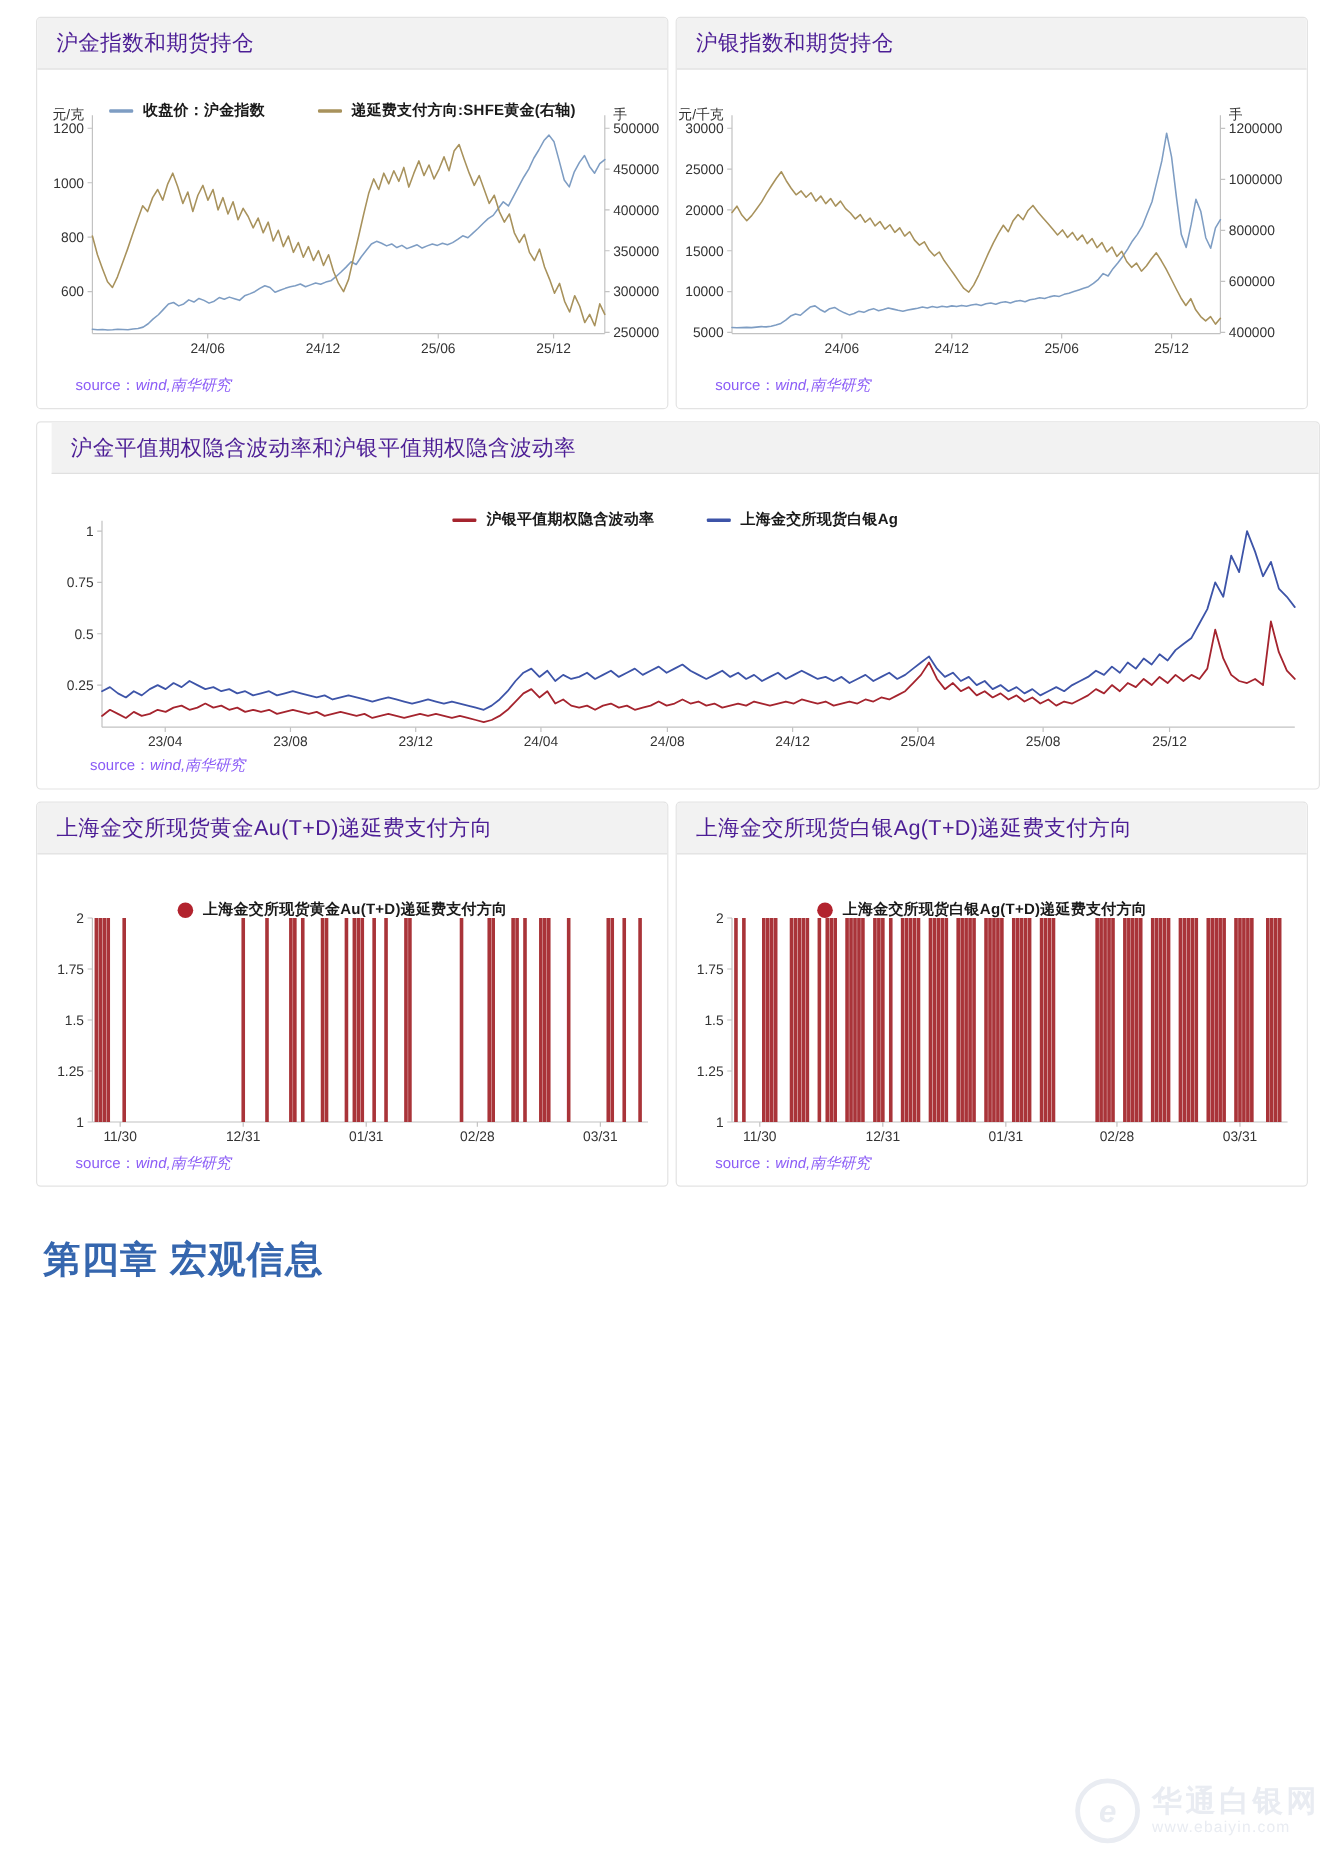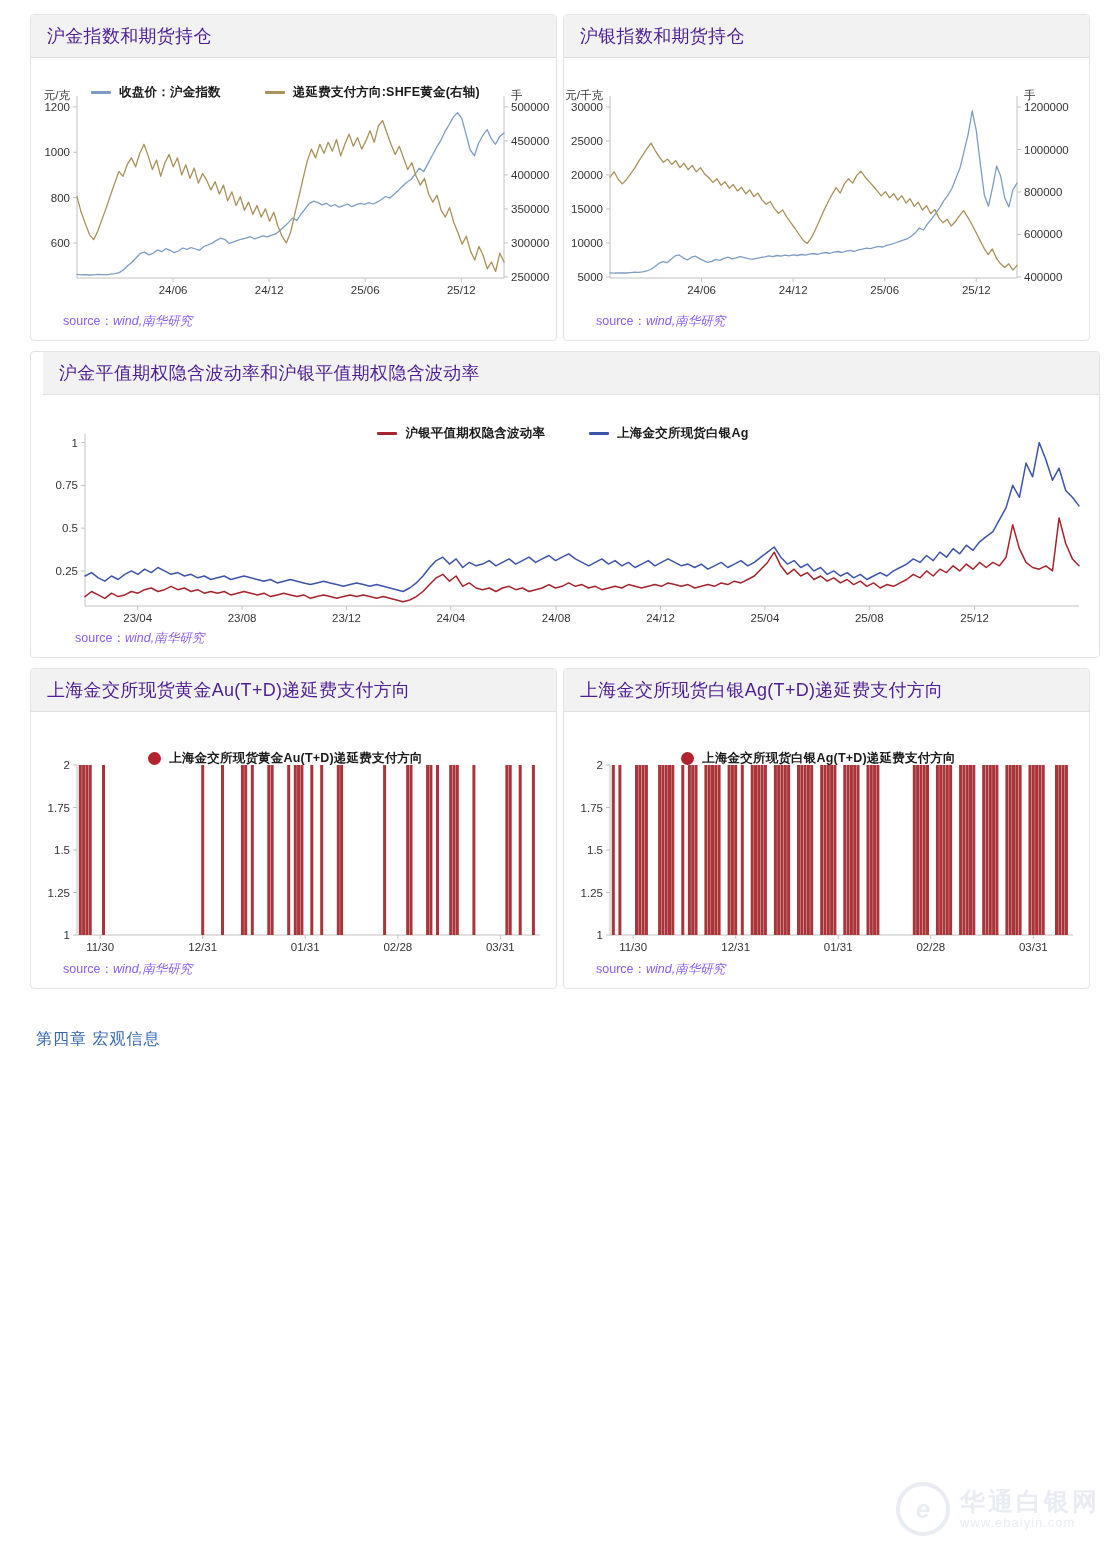--- a/index.html
+++ b/index.html
@@ -28,21 +28,21 @@
   .leg-item{display:flex;align-items:center;gap:8px;}
   .leg-line{display:inline-block;width:20px;height:3px;border-radius:1px;}
   .leg-dot{display:inline-block;width:13px;height:13px;border-radius:50%;}
   .leg-label{font-size:12.5px;font-weight:bold;color:#1a1a1a;letter-spacing:.2px;}
   .chart svg{display:block;}
   .source{margin:5px 0 10px 32px;font-size:12.5px;color:#8b5cf6;}
   .source i{font-style:italic;}
   svg text{font-family:"Liberation Sans","DejaVu Sans",sans-serif;font-size:11.5px;fill:#333;}
   svg text.unit{font-size:11.5px;fill:#333;}
   .chapter{
-    margin:40px 0 0 6px;font-size:16px;font-weight:normal;color:#3566ae;
+    margin:40px 0 0 6px;font-size:31px;font-weight:bold;color:#3566ae;
     letter-spacing:1px;
   }
   .watermark{
     position:absolute;right:10px;bottom:8px;display:flex;align-items:center;
     gap:10px;color:#e9ecf2;user-select:none;
   }
   .wm-circle{
     width:46px;height:46px;border:4px solid #e9ecf2;border-radius:50%;
     display:flex;align-items:center;justify-content:center;
     font-size:26px;font-weight:bold;font-style:italic;color:#e9ecf2;flex:none;

